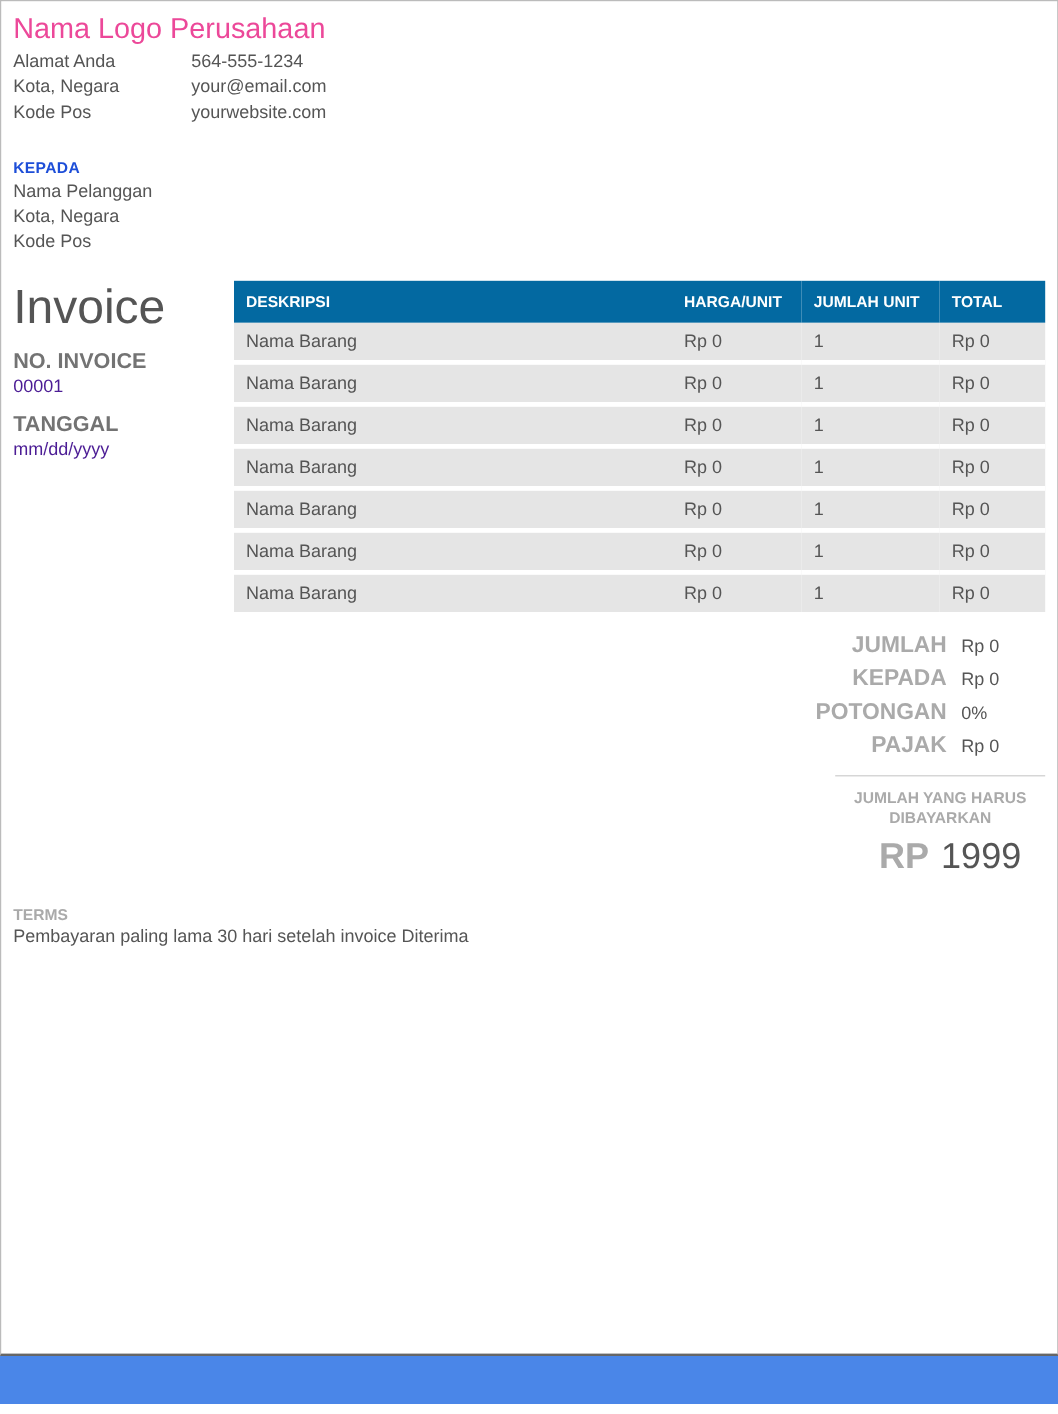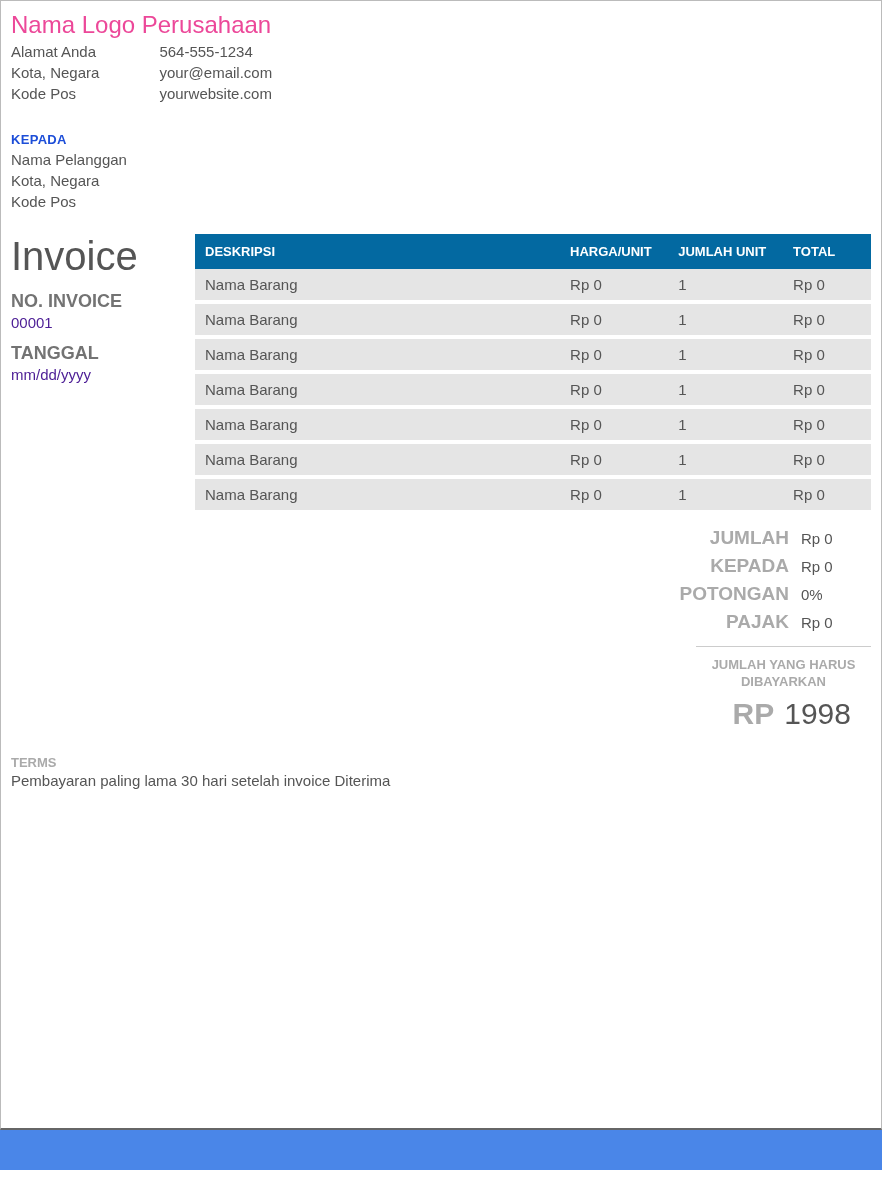--- a/index.html
+++ b/index.html
@@ -187,21 +187,21 @@
           <span class="summary-value">0%</span>
         </div>
         <div class="summary-row">
           <span class="summary-label">PAJAK</span>
           <span class="summary-value">Rp 0</span>
         </div>
         <div class="summary-divider"></div>
         <div class="grand-label">JUMLAH YANG HARUS DIBAYARKAN</div>
         <div class="grand-total">
           <span class="grand-currency">RP</span>
-          <span class="grand-amount">1998</span>
+          <span class="grand-amount">1999</span>
         </div>
       </div>
     </div>
   </div>
 
   <div class="terms-label">TERMS</div>
   <div class="terms-text">Pembayaran paling lama 30 hari setelah invoice Diterima</div>
 
 </div>
 <div class="footer-bar"></div>

